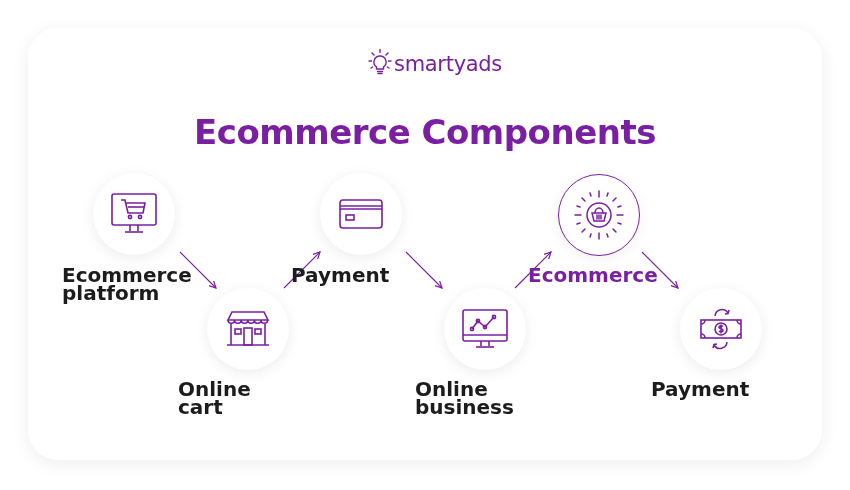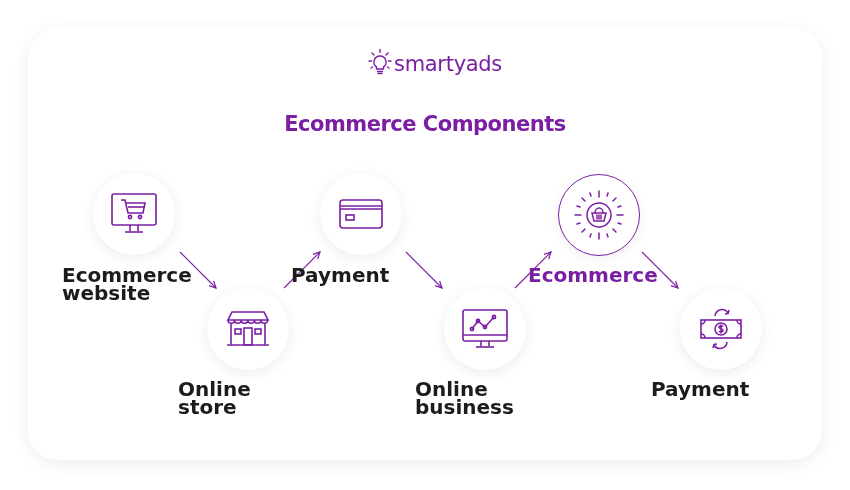--- a/index.html
+++ b/index.html
@@ -1,21 +1,21 @@
 <!DOCTYPE html>
 <html><head>
 <meta charset="utf-8">
 <style>
   html,body{margin:0;padding:0;background:#ffffff;}
   body{width:850px;height:490px;position:relative;overflow:hidden;font-family:"Liberation Sans",sans-serif;}
   .card{position:absolute;left:28px;top:28px;width:794px;height:432px;background:#fff;border-radius:30px;
         box-shadow:0 4px 18px rgba(0,0,0,0.07);}
   .logo{position:absolute;left:366px;top:48px;display:flex;align-items:flex-end;gap:0;}
   .logo-text{font-size:21px;color:#7a1fa2;font-family:"DejaVu Sans",sans-serif;letter-spacing:-0.3px;}
-  .title{position:absolute;left:0;width:850px;top:112px;text-align:center;font-size:21px;font-weight:bold;color:#7a1fa2;font-family:"DejaVu Sans",sans-serif;letter-spacing:-0.5px;}
+  .title{position:absolute;left:0;width:850px;top:112px;text-align:center;font-size:34px;font-weight:bold;color:#7a1fa2;font-family:"DejaVu Sans",sans-serif;letter-spacing:-0.5px;}
   .node{position:absolute;width:82px;height:82px;border-radius:50%;background:#fff;
         box-shadow:0 3px 14px rgba(0,0,0,0.08);display:flex;align-items:center;justify-content:center;}
   .node.hl{border:1.5px solid #7a1fa2;width:80px;height:80px;box-shadow:0 3px 14px rgba(0,0,0,0.06);}
   .label{position:absolute;width:140px;text-align:left;font-size:20px;font-weight:bold;color:#1c1c1c;line-height:18px;font-family:"DejaVu Sans",sans-serif;}
   .label.hl{color:#7a1fa2;}
   .arrows{position:absolute;left:0;top:0;}
 </style>
 </head>
 <body>
 
@@ -59,38 +59,38 @@
       <line x1="29" y1="34" x2="29" y2="40"></line>
     <line x1="16" y1="41" x2="34" y2="41"></line>
     <path d="M12 9h4l3 13h15l2-10H17"></path>
       <line x1="19" y1="16" x2="35" y2="16"></line>
     <circle cx="21" cy="26" r="1.6"></circle>
       <circle cx="31" cy="26" r="1.6"></circle>
   </svg>
 </div>
 <div class="label" style="left:62px;top:266px;">
   <div>Ecommerce</div>
-  <div>website</div>
+  <div>platform</div>
 </div>
 
 <div class="node" style="left:207px;top:288px;">
   <svg width="46" height="40" viewBox="0 0 46 40" fill="none" stroke="#7a1fa2" stroke-width="1.6">
     <path d="M7 3h32l4 8H3z"></path>
     <path d="M3 11a3 3 0 0 0 6.6 0a3 3 0 0 0 6.6 0a3 3 0 0 0 6.6 0a3 3 0 0 0 6.6 0a3 3 0 0 0 6.6 0a3 3 0 0 0 6.6 0"></path>
     <line x1="6" y1="15" x2="6" y2="36"></line>
       <line x1="40" y1="15" x2="40" y2="36"></line>
     <line x1="2" y1="36" x2="44" y2="36"></line>
     <rect x="10" y="20" width="6" height="5"></rect>
       <rect x="30" y="20" width="6" height="5"></rect>
     <rect x="19" y="19" width="8" height="17"></rect>
   </svg>
 </div>
 <div class="label" style="left:178px;top:380px;">
   <div>Online</div>
-  <div>store</div>
+  <div>cart</div>
 </div>
 
 <div class="node" style="left:320px;top:173px;">
   <svg width="46" height="32" viewBox="0 0 46 32" fill="none" stroke="#7a1fa2" stroke-width="1.6">
     <rect x="2" y="2" width="42" height="28" rx="3"></rect>
     <line x1="2" y1="8" x2="44" y2="8"></line>
       <line x1="2" y1="11" x2="44" y2="11"></line>
     <rect x="8" y="17" width="8" height="5"></rect>
   </svg>
 </div>

